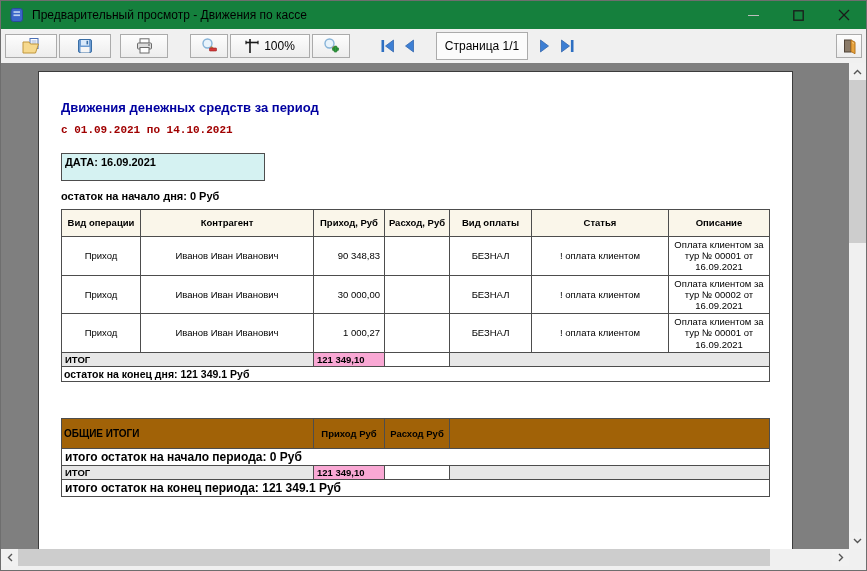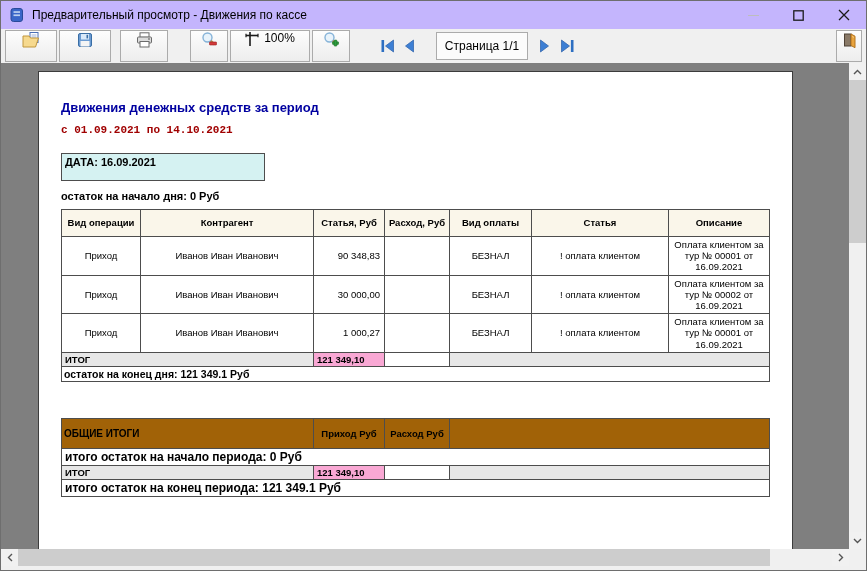--- a/index.html
+++ b/index.html
@@ -6,38 +6,38 @@
   body { font-family: "Liberation Sans", sans-serif; background:#d0d0d0; }
   .window {
     width: 867px; height: 571px;
     border: 1px solid #6e6e6e;
     background: #f0f0f0;
     display: flex; flex-direction: column;
     position: relative; overflow: hidden;
   }
   
   .titlebar {
-    height: 28px; background: #c4b5fd;
+    height: 28px; background: #15803d;
     display: flex; align-items: center;
     padding-left: 8px; flex: 0 0 auto;
   }
   .titlebar .app-icon { width: 16px; height: 16px; margin-right: 7px; flex: 0 0 auto; }
   .titlebar .title-text { font-size: 12px; color: #000; flex: 1 1 auto; white-space: nowrap; }
   .win-controls { display: flex; height: 100%; align-items: stretch; }
   .win-btn { width: 45px; display: flex; align-items: center; justify-content: center; cursor: default; }
   
   .toolbar {
     height: 34px; background: #f0f0f0;
     display: flex; align-items: center;
     padding: 0 4px; flex: 0 0 auto;
   }
   .tb-btn {
-    height: 32px; border: 1px solid #ababab;
+    height: 24px; border: 1px solid #ababab;
     background: linear-gradient(#fdfdfd, #ededed);
-    display: flex; align-items: flex-start; justify-content: center;
+    display: flex; align-items: center; justify-content: center;
   }
   .tb-btn svg { display: block; }
   .btn-open  { width: 52px; }
   .btn-save  { width: 52px; margin-left: 2px; }
   .btn-print { width: 48px; margin-left: 9px; }
   .btn-zoomout { width: 38px; margin-left: 22px; }
   .scale-box { width: 80px; margin-left: 2px; font-size: 12px; gap: 5px; }
   .btn-zoomin { width: 38px; margin-left: 2px; }
   .nav-btn { width: 22px; height: 28px; border: none; background: transparent;
              display: flex; align-items: center; justify-content: center; }
@@ -240,21 +240,21 @@
                 <col style="width:71px">
               <col style="width:65px">
                 <col style="width:82px">
                 <col style="width:137px">
                 <col style="width:101px">
             </colgroup>
             <thead>
               <tr>
                 <th>Вид операции</th>
                 <th>Контрагент</th>
-                <th>Статья, Руб</th>
+                <th>Приход, Руб</th>
                 <th>Расход, Руб</th>
                 <th>Вид оплаты</th>
                 <th>Статья</th>
                 <th>Описание</th>
               </tr>
             </thead>
             <tbody id="movements-body">
                 <tr>
                   <td class="">Приход</td>
                   <td class="">Иванов Иван Иванович</td>

